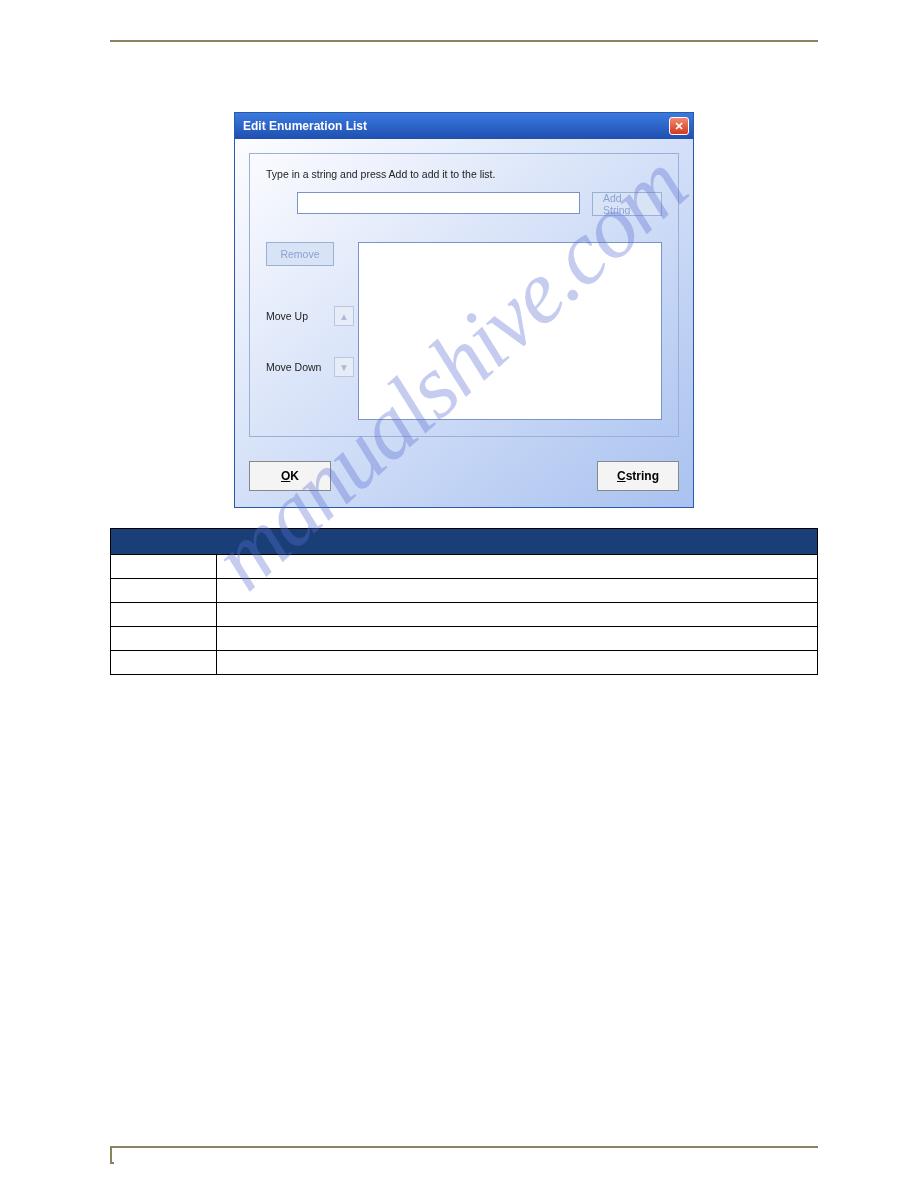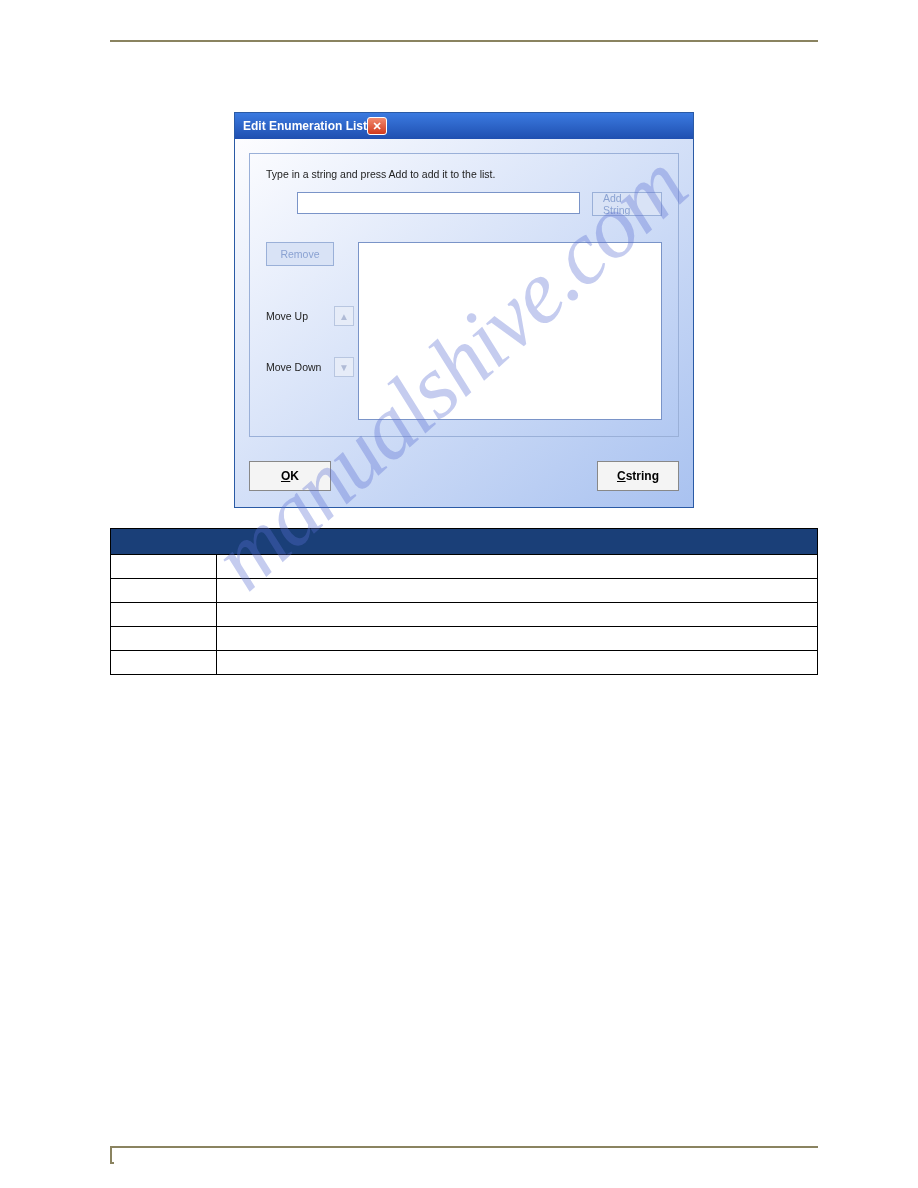--- a/index.html
+++ b/index.html
@@ -24,20 +24,21 @@
     margin: 0 auto 20px auto;
     border: 1px solid #2a5aa5;
     background: #fff;
   }
   .titlebar {
     height: 26px;
     background: linear-gradient(to bottom, #3b7ae0, #1f4fb0);
     display: flex;
     align-items: center;
     padding: 0 4px 0 8px;
+    justify-content: space-between;
   }
   .titlebar-title {
     color: #fff;
     font-size: 12px;
     font-weight: bold;
   }
   .close-btn {
     width: 20px;
     height: 18px;
     background: linear-gradient(to bottom, #f28a6e, #d13a1e);

